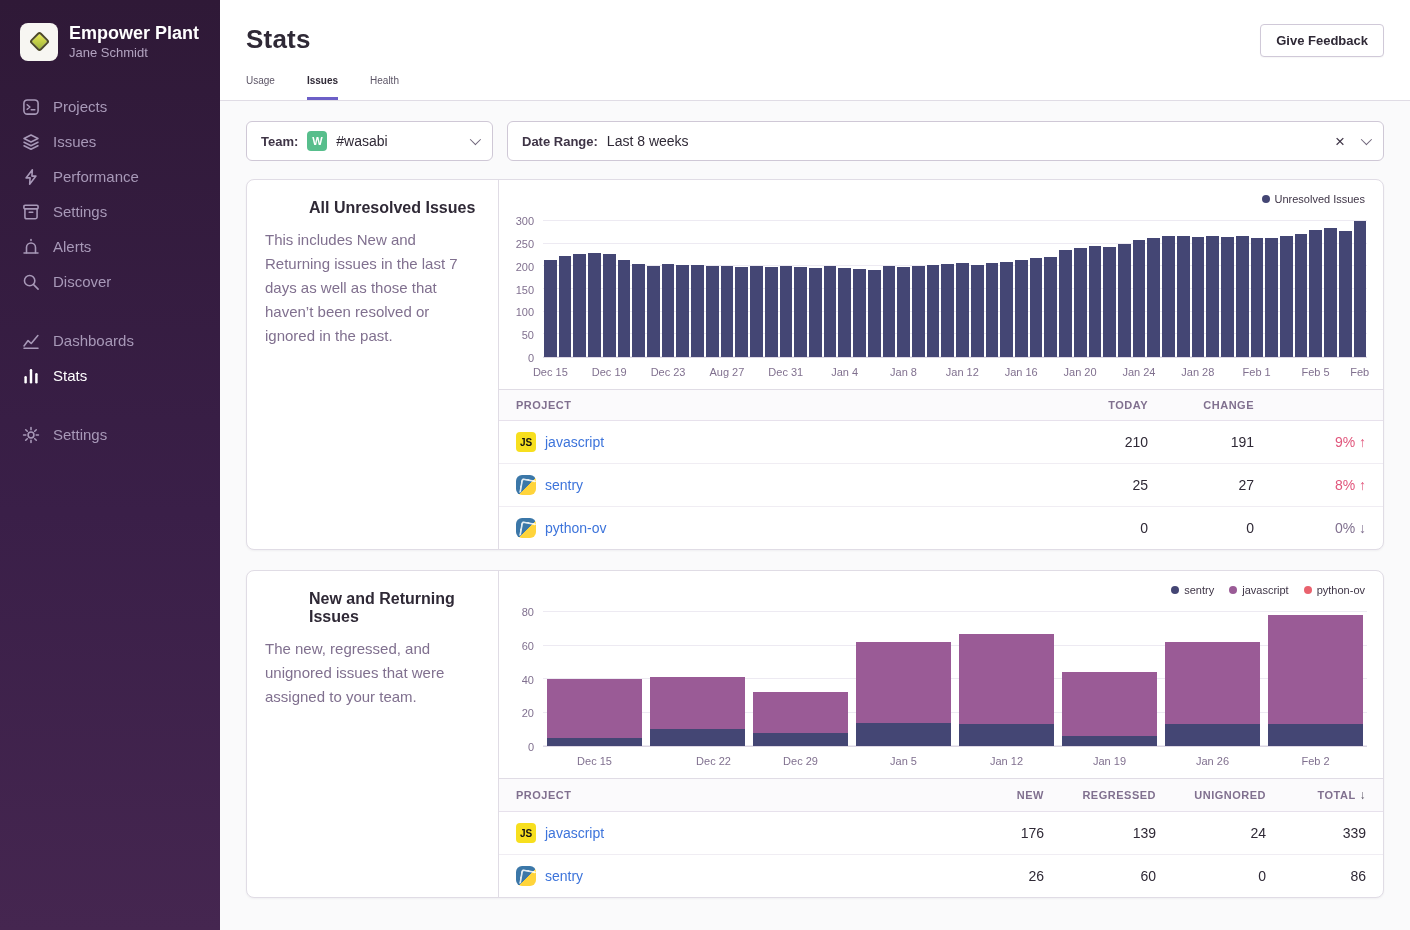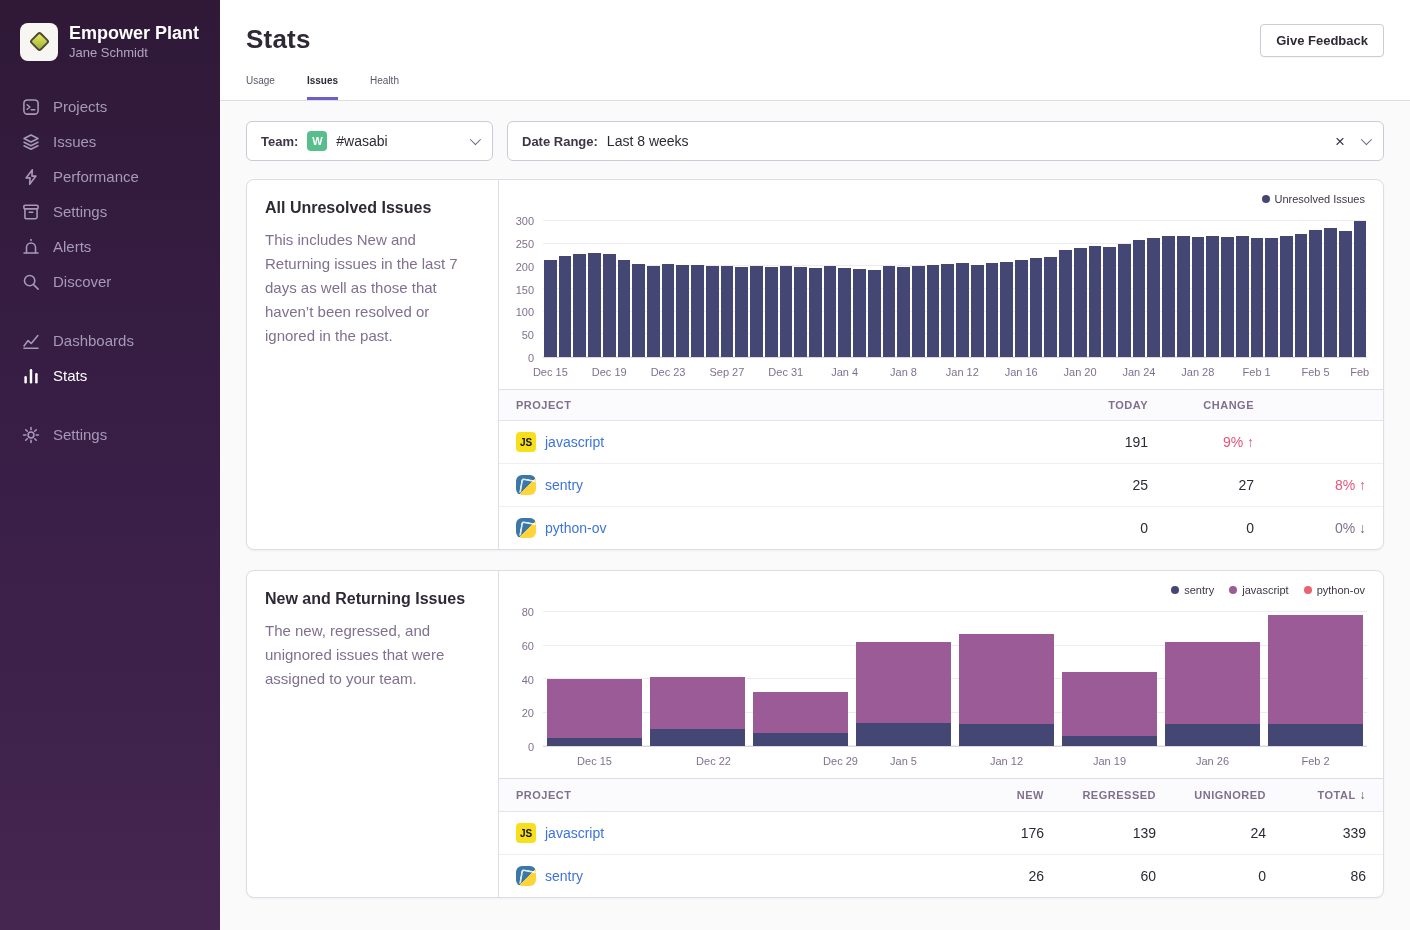--- a/index.html
+++ b/index.html
@@ -40,21 +40,21 @@
   .flabel { font-weight:700; color:#3e3446; font-size:13px; }
   .fvalue { color:#2f2936; }
   .team-avatar { width:20px; height:20px; border-radius:4px; background:#57be8c; color:#fff; font-size:11px; font-weight:700; display:flex; align-items:center; justify-content:center; }
   .chev { width:8px; height:8px; border-right:1.6px solid #6e6479; border-bottom:1.6px solid #6e6479; transform:rotate(45deg) translateY(-2px); flex:none; }
   .right-icons { margin-left:auto; display:flex; align-items:center; gap:16px; }
   .clear-x { font-size:17px; color:#3e3446; line-height:1; }
 
   
   .card { background:#fff; border:1px solid #e0dce5; border-radius:8px; display:flex; margin-bottom:20px; box-shadow:0 1px 2px rgba(47,41,54,0.05); overflow:hidden; }
   .card-left { width:252px; min-width:252px; border-right:1px solid #e0dce5; padding:19px 18px; }
-  .card-left h2 { font-size:16px; font-weight:600; color:#2f2936; margin-bottom:11px; }
+  .card-left h2 { font-size:16px; font-weight:600; color:#2f2936; margin-bottom:11px;margin-left:44px; }
   .card-left p { font-size:15px; line-height:1.6; color:#80708f; }
   .card-right { flex:1; min-width:0; }
 
   
   .chart { position:relative; padding:14px 16px 0 6px; }
   .legend { position:absolute; top:13px; right:18px; display:flex; gap:15px; align-items:center; font-size:11px; color:#3e3446; z-index:2; }
   .legend-item { display:flex; align-items:center; gap:5px; cursor:pointer; }
   .legend-dot { width:8px; height:8px; border-radius:50%; background:#444674; }
   .plot-row { display:flex; margin-top:27px; }
   .y-axis { width:38px; position:relative; }
@@ -424,21 +424,21 @@
                     </div>
                   </div>
                 </div>
             </div>
             <div class="x-axis-row">
               <div class="x-spacer"></div>
               <div class="x-axis">
                   <div class="xtick" style="left: 0.892857%;">Dec 15</div>
                   <div class="xtick" style="left: 8.03571%;">Dec 19</div>
                   <div class="xtick" style="left: 15.1786%;">Dec 23</div>
-                  <div class="xtick" style="left: 22.3214%;">Sep 27</div>
+                  <div class="xtick" style="left: 22.3214%;">Aug 27</div>
                   <div class="xtick" style="left: 29.4643%;">Dec 31</div>
                   <div class="xtick" style="left: 36.6071%;">Jan 4</div>
                   <div class="xtick" style="left: 43.75%;">Jan 8</div>
                   <div class="xtick" style="left: 50.8929%;">Jan 12</div>
                   <div class="xtick" style="left: 58.0357%;">Jan 16</div>
                   <div class="xtick" style="left: 65.1786%;">Jan 20</div>
                   <div class="xtick" style="left: 72.3214%;">Jan 24</div>
                   <div class="xtick" style="left: 79.4643%;">Jan 28</div>
                   <div class="xtick" style="left: 86.6071%;">Feb 1</div>
                   <div class="xtick" style="left: 93.75%;">Feb 5</div>
@@ -451,20 +451,21 @@
             <div class="prow t4 phead">
               <div>PROJECT</div>
               <div>TODAY</div>
               <div>CHANGE</div>
             </div>
             <div class="prow t4 body">
               <div class="pname">
                 <span class="js-icon">JS</span>
                 <span class="plink">javascript</span>
               </div>
+              <div class="num">210</div>
               <div class="num">191</div>
               <div class="num"><span class="chg up">9%</span></div>
             </div>
             <div class="prow t4 body">
               <div class="pname">
                 <span class="py-icon"></span>
                 <span class="plink">sentry</span>
               </div>
               <div class="num">25</div>
               <div class="num">27</div>
@@ -560,21 +561,21 @@
                       <div style="height: 16.25%; background: rgb(68, 70, 116);"></div>
                     </div>
                   </div>
                 </div>
             </div>
             <div class="x-axis-row">
               <div class="x-spacer"></div>
               <div class="x-axis">
                   <div class="xtick" style="left: 6.25%;">Dec 15</div>
                   <div class="xtick" style="left: 18.75%; padding-left: 32px;">Dec 22</div>
-                  <div class="xtick" style="left: 31.25%; margin-left: 40px;">Dec 29</div>
+                  <div class="xtick" style="left: 31.25%;">Dec 29</div>
                   <div class="xtick" style="left: 43.75%;">Jan 5</div>
                   <div class="xtick" style="left: 56.25%;">Jan 12</div>
                   <div class="xtick" style="left: 68.75%;">Jan 19</div>
                   <div class="xtick" style="left: 81.25%;">Jan 26</div>
                   <div class="xtick" style="left: 93.75%;">Feb 2</div>
                 </div>
             </div>
           </div>
 
           <div class="ptable">

